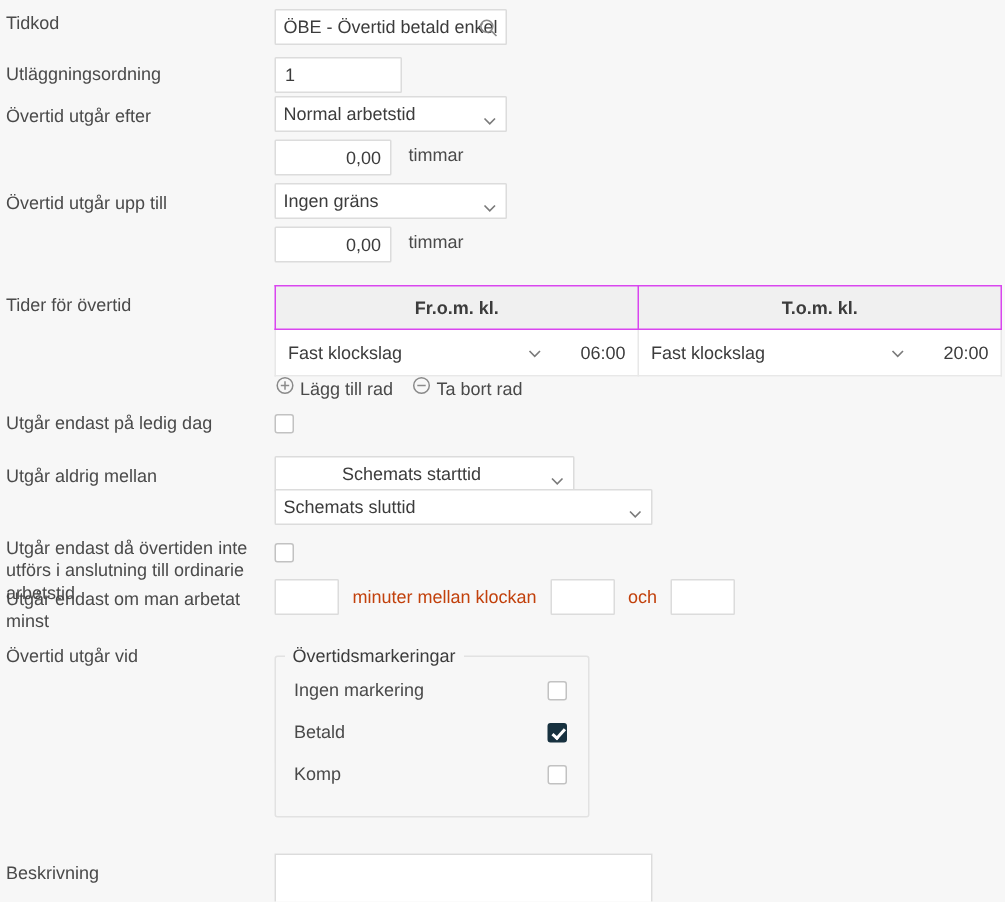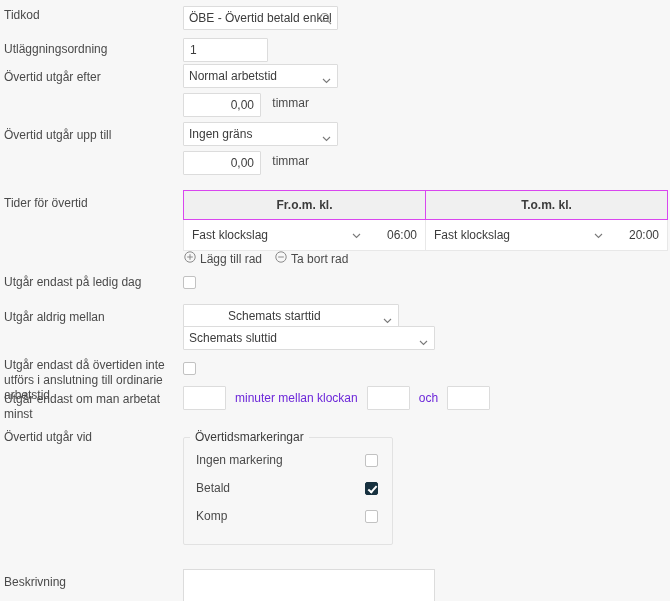--- a/index.html
+++ b/index.html
@@ -254,21 +254,21 @@
     resize: none;
     outline: none;
   }
 
   .inline {
     display: flex;
     align-items: center;
   }
   .inline .mid {
     font-size: 12px;
-    color: #6d28d9;
+    color: #c2410c;
     margin: 0 9px;
   }
 </style>
 </head>
 <body>
 
 <div class="form">
 
   <div class="row" style="top:8px;">
     <div class="label">Tidkod</div>
@@ -403,21 +403,21 @@
     <div class="label">Utgår endast på ledig dag</div>
     <div class="field" style="top:1px;">
       <span class="cb"></span>
     </div>
   </div>
 
   <div class="row" style="top:310px;">
     <div class="label">Utgår aldrig mellan</div>
     <div class="field" style="top:-6px;">
       <span class="selwrap">
-        <select class="sel" style="width:216px;padding-left:44px;">
+        <select class="sel" style="width:200px;padding-left:44px;">
           <option>Schemats starttid</option>
         </select>
         <span class="chev">
           <svg width="9" height="6" viewBox="0 0 9 6">
               <path d="M1 1 L4.5 4.5 L8 1" fill="none" stroke="#7a7a7a" stroke-width="1.1"></path>
             </svg>
         </span>
       </span>
     </div>
   </div>

